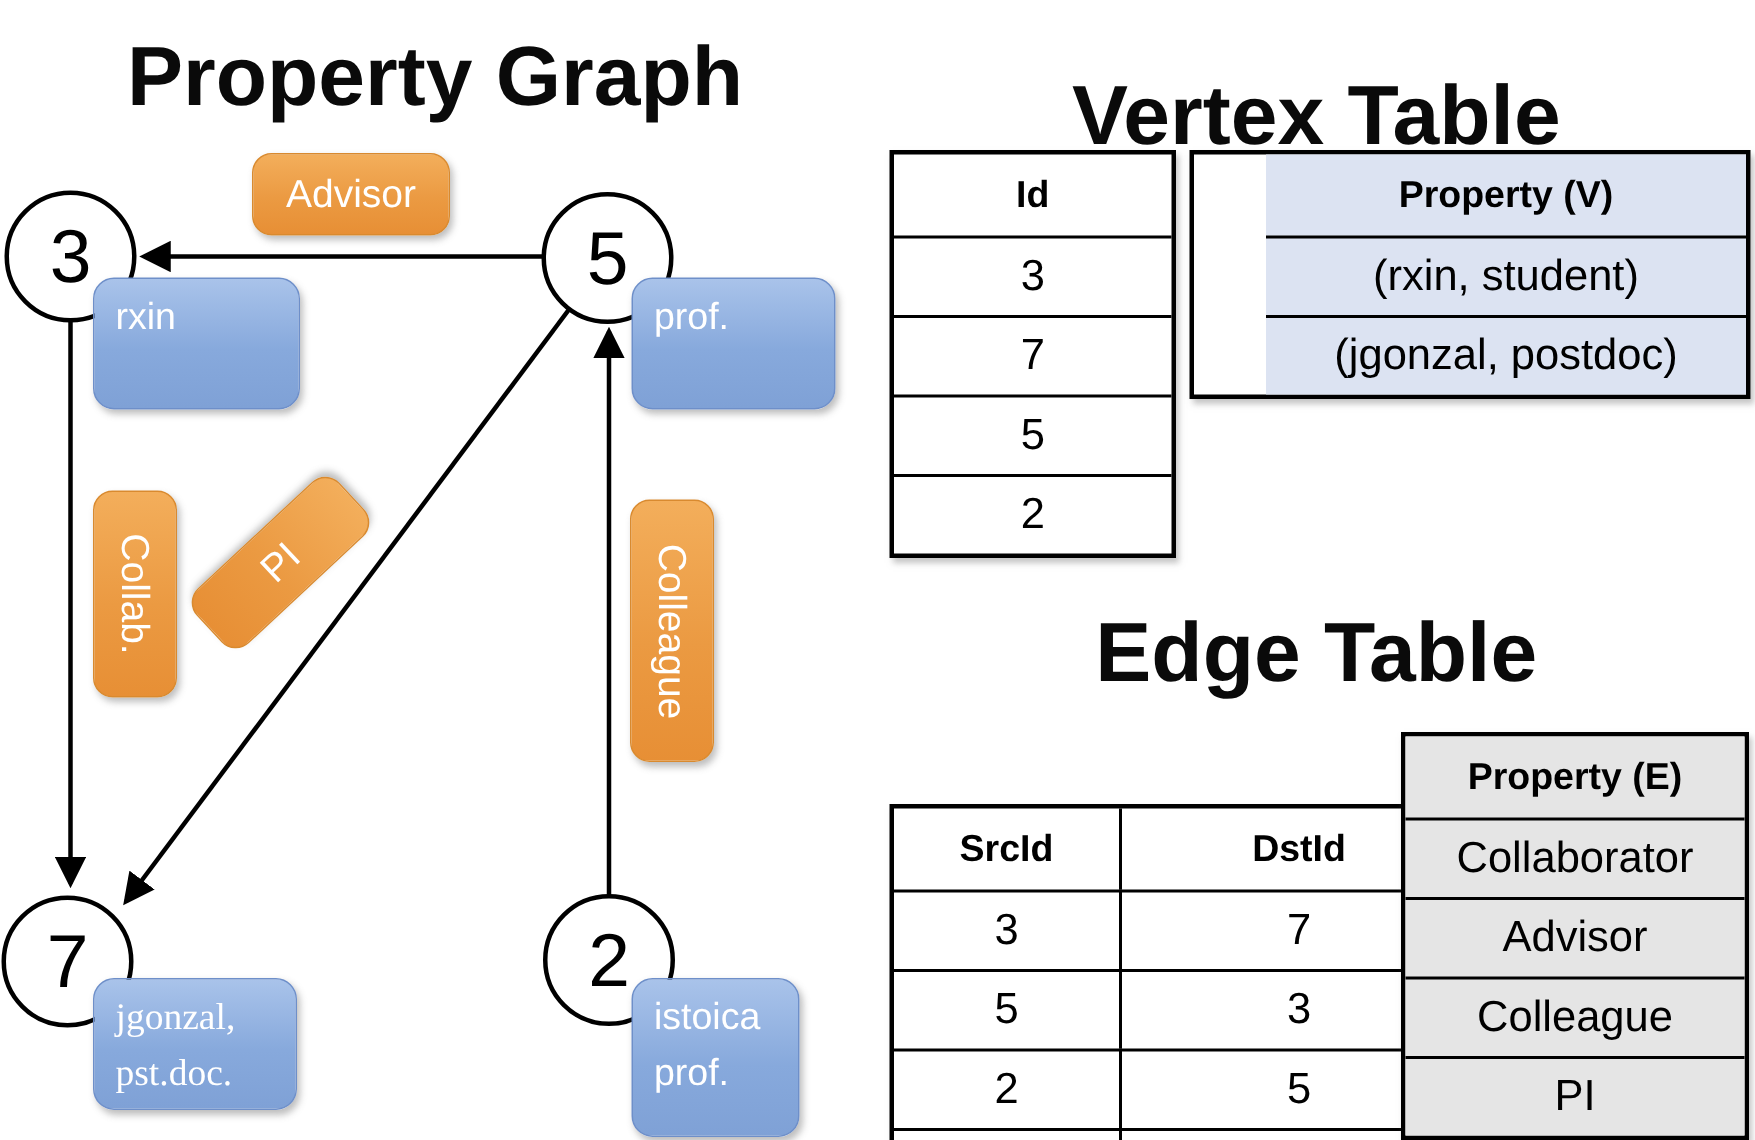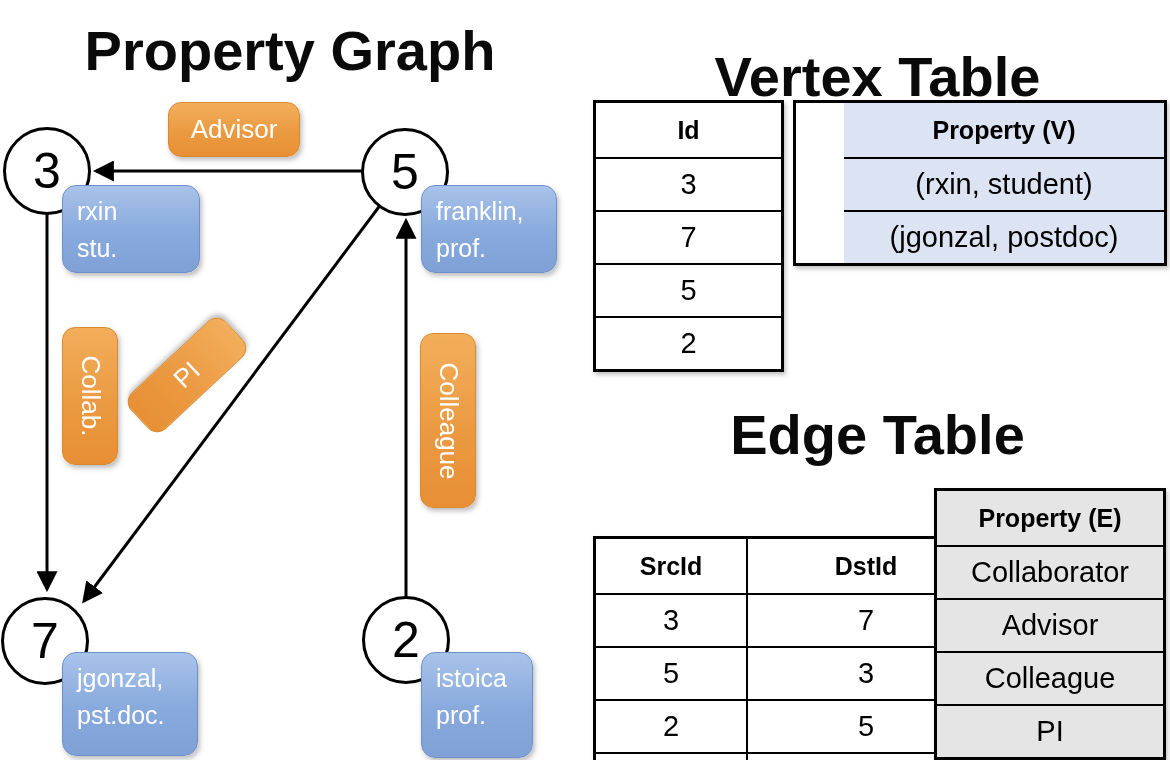--- a/index.html
+++ b/index.html
@@ -126,27 +126,25 @@
 </div>
 <div class="vertex-circle" style="left:1px;   top:597px;">
   <span>7</span>
 </div>
 <div class="vertex-circle" style="left:362px; top:596px;">
   <span>2</span>
 </div>
 
 <div class="node-box" style="left:62px; top:185px; width:138px; height:88px;">
   <div>rxin</div>
-  <div>stu.</div>
 </div>
 <div class="node-box" style="left:421px; top:185px; width:136px; height:88px;">
-  <div>franklin,</div>
   <div>prof.</div>
 </div>
-<div class="node-box" style="left:62px; top:652px; width:136px; height:104px;">
+<div class="node-box" style="left:62px; top:652px; width:136px; height:88px;font-family:Liberation Serif, serif;">
   <div>jgonzal,</div>
   <div>pst.doc.</div>
 </div>
 <div class="node-box" style="left:421px; top:652px; width:112px; height:106px;">
   <div>istoica</div>
   <div>prof.</div>
 </div>
 
 <div class="edge-label horizontal" style="left:168px; top:102px; width:132px; height:55px;">
   <span>Advisor</span>

